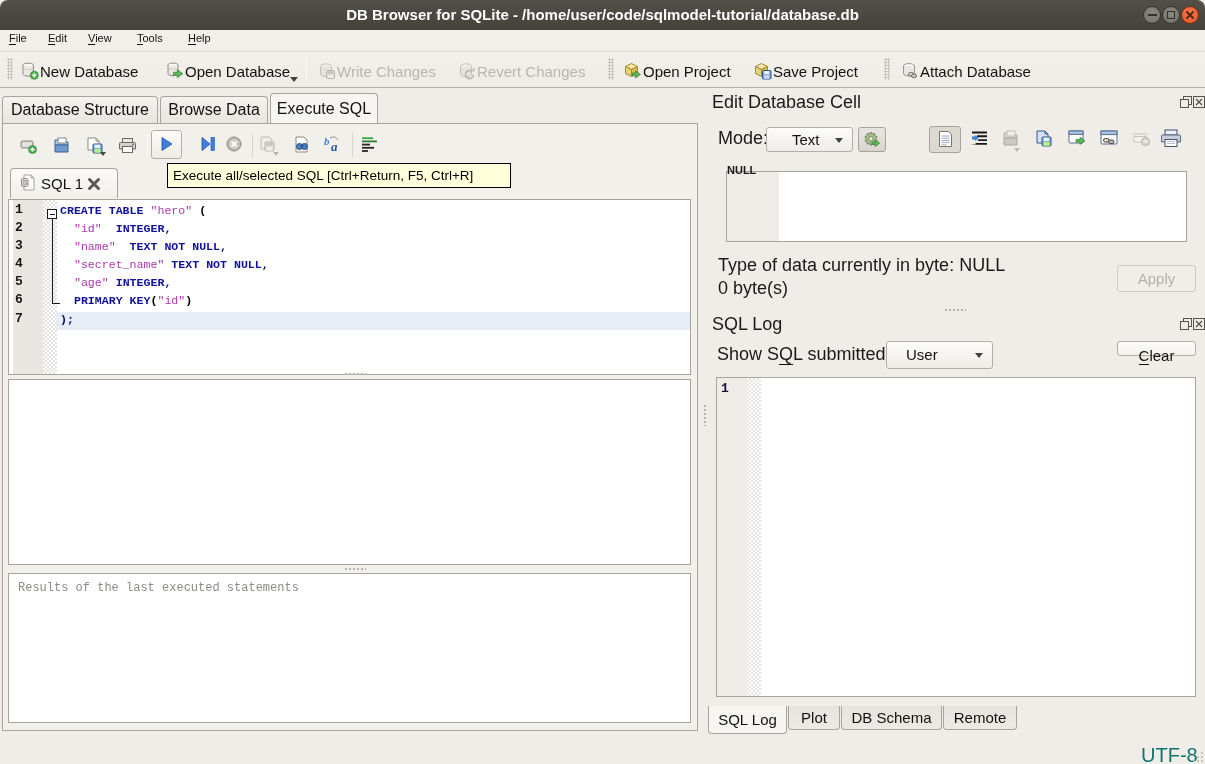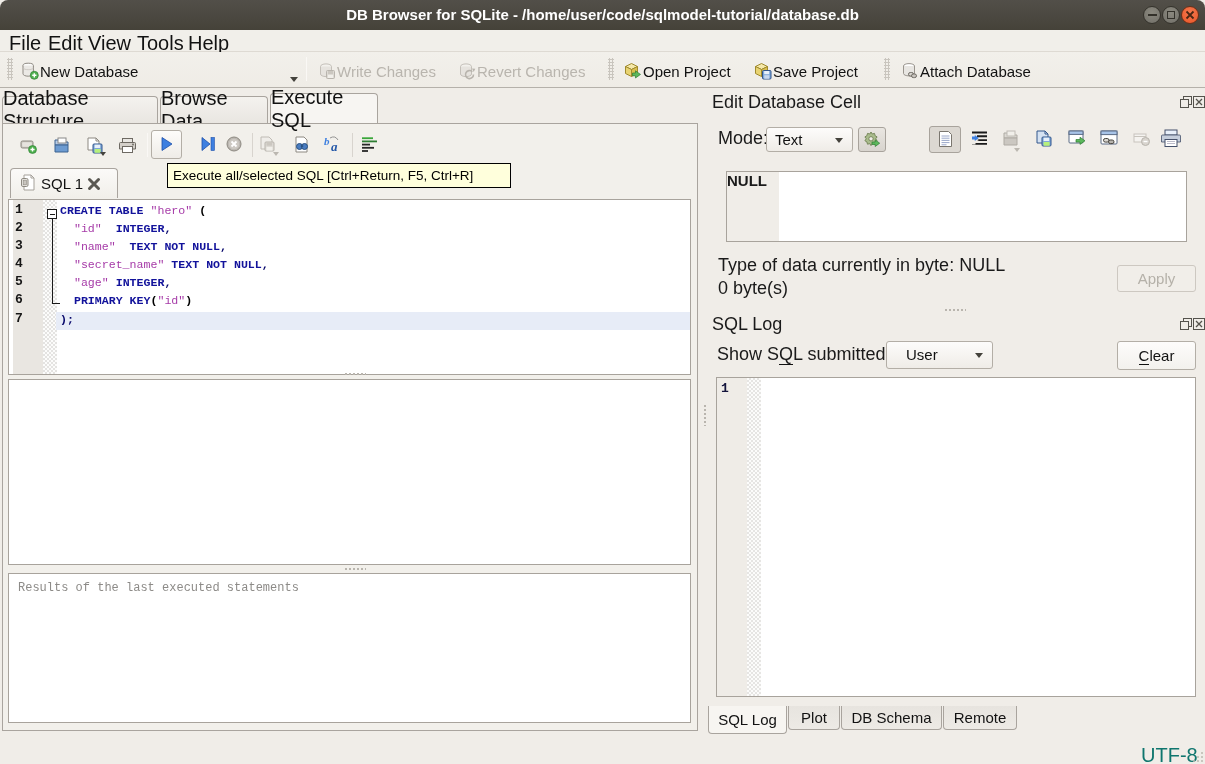--- a/index.html
+++ b/index.html
@@ -2,31 +2,31 @@
 <html><head><meta charset="utf-8"><style>
 *{margin:0;padding:0;box-sizing:border-box}
 html,body{width:1205px;height:764px;overflow:hidden;font-family:"Liberation Sans",sans-serif;background:#F0EDE8}
 .abs{position:absolute}
 u{text-decoration:none;border-bottom:1.5px solid #111}
 
 #titlebar{position:absolute;left:0;top:0;width:1205px;height:30px;background:linear-gradient(#524F49,#454239);border-radius:8px 8px 0 0}
 #title{position:absolute;top:6px;width:100%;text-align:center;color:#fff;font-weight:bold;font-size:15px;letter-spacing:0px}
 .wbtn{position:absolute;top:6px;width:18px;height:18px;border-radius:50%}
 
-#menubar{position:absolute;left:0;top:30px;width:1205px;height:22px;background:#F1EFEA;border-bottom:1px solid #DEDAD3;font-size:20px;color:#121212}
+#menubar{position:absolute;left:0;top:30px;width:1205px;height:22px;background:#F1EFEA;border-bottom:1px solid #DEDAD3;font-size:11px;color:#121212}
 .mitem{position:absolute;top:2px}
 
 #toolbar{position:absolute;left:0;top:52px;width:1205px;height:36px;background:linear-gradient(#F2F0EB,#EFECE6);border-bottom:1px solid #B5B1AA}
 .tbtn{position:absolute;top:4px;height:30px;display:flex;align-items:center;font-size:15px;color:#121212;white-space:nowrap}
 .tbtn svg{margin-right:1px}
 .gray{color:#B9B5AE}
 .grip{position:absolute;top:6px;width:6px;height:22px;background-image:radial-gradient(#C9C5BE 1px,transparent 1.2px);background-size:3px 3px}
 .vsep{position:absolute;top:5px;width:1px;height:24px;background:#C9C4BD;border-right:1px solid #FAF8F5}
 
-.tab{position:absolute;font-size:20px;color:#121212;border:1px solid #A9A49E;border-bottom:none;border-radius:4px 4px 0 0;background:linear-gradient(#F4F2EE,#E9E6E1);display:flex;align-items:center;justify-content:center}
+.tab{position:absolute;font-size:16px;color:#121212;border:1px solid #A9A49E;border-bottom:none;border-radius:4px 4px 0 0;background:linear-gradient(#F4F2EE,#E9E6E1);display:flex;align-items:center;justify-content:center}
 #pane{position:absolute;left:2px;top:123px;width:696px;height:608px;border:1px solid #A9A49E;background:#F2F0EB}
 .frame{position:absolute;background:#fff;border:1px solid #A8A39C}
 .sqlicon{position:absolute;top:137px}
 
 #gutter{position:absolute;left:4px;top:0;width:30px;height:174px;background:#E9E6E1;font:bold 13px/18.1px "Liberation Mono",monospace;color:#161616;padding:1px 0 0 2px}
 #fold{position:absolute;left:34px;top:0;width:14px;height:174px;background-image:conic-gradient(#E4E3E1 25%,#FCFCFB 0 50%,#E4E3E1 0 75%,#FCFCFB 0);background-size:4px 4px}
 #code{position:absolute;left:48px;top:0;padding-left:3px;font:bold 11.6px "Liberation Mono",monospace;color:#000;line-height:18.1px;padding-top:2px;white-space:pre}
 #code .s{color:#A63BA8;font-weight:normal}
 #code .k{color:#12129B}
 #code .p{color:#06066A}
@@ -64,20 +64,29 @@
 <div class="grip" style="left:7px"></div>
 <div class="tbtn" style="left:21px">
 <svg width="18" height="18" viewBox="0 0 18 18">
         <ellipse cx="7.2" cy="3.6" rx="5.2" ry="2.4" fill="#FCFCFB" stroke="#8F8A83"></ellipse>
         <path d="M2 3.6v8.2c0 1.35 2.3 2.4 5.2 2.4s5.2-1.05 5.2-2.4V3.6" fill="#EBE9E5" stroke="#8F8A83"></path>
         <path d="M2 6.2c1 .9 2.9 1.5 5.2 1.5s4.2-.6 5.2-1.5" fill="none" stroke="#C6C2BB" stroke-width=".8"></path>
         <circle cx="13.3" cy="13.3" r="4" fill="#52B152" stroke="#2E7D32" stroke-width=".7"></circle>
         <path d="M13.3 11.2v4.2M11.2 13.3h4.2" stroke="#fff" stroke-width="1.4"></path>
       </svg>
 <span>New Database</span>
+    </div>
+<div class="tbtn" style="left:166px">
+<svg width="18" height="18" viewBox="0 0 18 18">
+        <ellipse cx="7" cy="3.4" rx="5" ry="2.3" fill="#FCFCFB" stroke="#8F8A83"></ellipse>
+        <path d="M2 3.4v8c0 1.3 2.2 2.3 5 2.3s5-1 5-2.3v-8" fill="#EBE9E5" stroke="#8F8A83"></path>
+        <path d="M2 5.9c1 .85 2.8 1.4 5 1.4s4-.55 5-1.4" fill="none" stroke="#C6C2BB" stroke-width=".8"></path>
+        <path d="M7.5 10.3h3.8V7.7l5.5 4-5.5 4v-2.6H7.5z" fill="#5CB85C" stroke="#2E7D32" stroke-width=".7"></path>
+      </svg>
+<span>Open Database</span>
     </div>
 <div class="abs" style="left:290px;top:25px;width:0;height:0;border-left:4.5px solid transparent;border-right:4.5px solid transparent;border-top:5px solid #44423C"></div>
 <div class="vsep" style="left:306px"></div>
 <div class="tbtn gray" style="left:318px">
 <svg width="18" height="18" viewBox="0 0 18 18">
         <ellipse cx="8" cy="4.5" rx="5.5" ry="2.6" fill="#F3F1ED" stroke="#C4C0B9"></ellipse>
         <path d="M2.5 4.5v7.5c0 1.45 2.45 2.6 5.5 2.6s5.5-1.15 5.5-2.6V4.5" fill="#E6E3DE" stroke="#C4C0B9"></path>
         <rect x="8.5" y="8.5" width="8" height="8" rx="1" fill="#DDDAD4" stroke="#B8B4AD"></rect>
         <rect x="10" y="9" width="5" height="3" fill="#CBC7C0"></rect>
         <rect x="10" y="13" width="5" height="3" fill="#F1EFEA"></rect>
@@ -244,21 +253,21 @@
 <div class="h2" style="left:712px;top:92px">Edit Database Cell</div>
 <svg class="abs" style="left:1180px;top:96px" width="12" height="12">
     <rect x="3.5" y="0.5" width="8" height="8" fill="none" stroke="#55534D"></rect>
     <rect x="0.5" y="3.5" width="8" height="8" fill="#F0EDE8" stroke="#55534D"></rect>
   </svg>
 <svg class="abs" style="left:1193px;top:96px" width="12" height="12">
     <rect x="0.5" y="0.5" width="11" height="11" fill="none" stroke="#55534D"></rect>
     <path d="M3 3l6 6m0-6l-6 6" stroke="#55534D" stroke-width="1.3"></path>
   </svg>
 <div class="h2" style="left:718px;top:128px">Mode:</div>
-<div class="combo" style="left:766px;top:127px;width:87px;height:25px;line-height:23px;padding-left:8px">Text<span class="arr"></span></div>
+<div class="combo" style="left:766px;top:127px;width:87px;height:25px;line-height:23px;padding-left:25px">Text<span class="arr"></span></div>
 <div class="abs" style="left:858px;top:127px;width:28px;height:25px;background:linear-gradient(#E9E6E1,#D8D4CE);border:1px solid #A8A39C;border-radius:3px"></div>
 <svg class="abs" style="left:862px;top:130px" width="20" height="19" viewBox="0 0 20 19">
     <g fill="#A9BC8C" stroke="#77875B">
       <path d="M9 2l1.2 2 2.3-.6.6 2.3 2 1.2-1.4 1.9 1.4 1.9-2 1.2-.6 2.3-2.3-.6-1.2 2-1.2-2-2.3.6-.6-2.3-2-1.2L4.3 8.8 2.9 6.9l2-1.2.6-2.3 2.3.6z"></path>
       <circle cx="9" cy="8.8" r="2.2" fill="#F0EDE8"></circle>
     </g>
     <path d="M10 12h3.2V9.9l4.5 3.3-4.5 3.3v-2.1H10z" fill="#5CB85C" stroke="#2E7D32" stroke-width=".7"></path>
   </svg>
 <div class="abs" style="left:929px;top:126px;width:32px;height:27px;background:#DCD8D2;border:1px solid #A8A39C;border-radius:3px"></div>
 <svg class="abs" style="left:938px;top:130px" width="15" height="18">
@@ -306,38 +315,38 @@
   </svg>
 <svg class="abs" style="left:1161px;top:129px" width="20" height="19">
     <rect x="4" y="1" width="12" height="5" fill="#E8F0FA" stroke="#44506A"></rect>
     <path d="M1.5 6h17a1 1 0 0 1 1 1v6h-19V7a1 1 0 0 1 1-1z" fill="#C5CEDC" stroke="#44506A" stroke-width=".8"></path>
     <rect x="4" y="10.5" width="12" height="7" fill="#fff" stroke="#44506A"></rect>
     <path d="M6 12.5h8M6 14.5h8" stroke="#Aab" stroke-width=".8"></path>
   </svg>
 
 <div class="abs" style="left:726px;top:171px;width:461px;height:71px;background:#fff;border:1px solid #A8A39C"></div>
 <div class="abs" style="left:727px;top:172px;width:52px;height:69px;background:#F0EDE8"></div>
-<div class="abs" style="left:727px;top:172px;font-size:15px;color:#1A1A1A;font-weight:bold">NULL</div>
+<div class="abs" style="left:727px;top:164px;font-size:11px;color:#1A1A1A;font-weight:bold">NULL</div>
 <div class="h2" style="left:718px;top:255px">Type of data currently in byte: NULL</div>
 <div class="h2" style="left:718px;top:278px">0 byte(s)</div>
 <div class="btn" style="left:1117px;top:265px;width:79px;height:27px;line-height:25px;color:#B5B1A9;background:#F1EEE9;border-color:#CDC8C1">Apply</div>
 <div class="dots-h" style="left:944px;top:308px;height:3px"></div>
 
 <div class="h2" style="left:712px;top:314px">SQL Log</div>
 <svg class="abs" style="left:1180px;top:318px" width="12" height="12">
     <rect x="3.5" y="0.5" width="8" height="8" fill="none" stroke="#55534D"></rect>
     <rect x="0.5" y="3.5" width="8" height="8" fill="#F0EDE8" stroke="#55534D"></rect>
   </svg>
 <svg class="abs" style="left:1193px;top:318px" width="12" height="12">
     <rect x="0.5" y="0.5" width="11" height="11" fill="none" stroke="#55534D"></rect>
     <path d="M3 3l6 6m0-6l-6 6" stroke="#55534D" stroke-width="1.3"></path>
   </svg>
 <div class="h2" style="left:717px;top:344px">Show S<u>Q</u>L submitted by</div>
 <div class="combo" style="left:886px;top:341px;width:107px;height:28px;line-height:26px;padding-left:19px">User<span class="arr" style="top:11px"></span></div>
-<div class="btn" style="left:1117px;top:341px;width:79px;height:29px;line-height:27px;background:linear-gradient(#FDFCFB,#F3F1ED)"><u>C</u>lear</div>
+<div class="btn" style="left:1117px;top:341px;width:79px;height:15px;line-height:27px;background:linear-gradient(#FDFCFB,#F3F1ED)"><u>C</u>lear</div>
 <div class="abs" style="left:716px;top:377px;width:480px;height:320px;background:#fff;border:1px solid #A8A39C">
 <div class="abs" style="left:0;top:0;width:30px;height:318px;background:#EFECE7"></div>
 <div class="checker" style="position:absolute;left:30px;top:0;width:14px;height:318px"></div>
 <div class="abs" style="left:4px;top:3px;font:bold 13px 'Liberation Mono',monospace;color:#14143C">1</div>
 </div>
 
 <div class="btab" style="left:708px;top:706px;width:79px;height:28px;background:#F7F5F1;z-index:2">SQL Log</div>
 <div class="btab" style="left:788px;top:706px;width:52px;height:24px">Plot</div>
 <div class="btab" style="left:841px;top:706px;width:101px;height:24px">DB Schema</div>
 <div class="btab" style="left:943px;top:706px;width:74px;height:24px">Remote</div>

